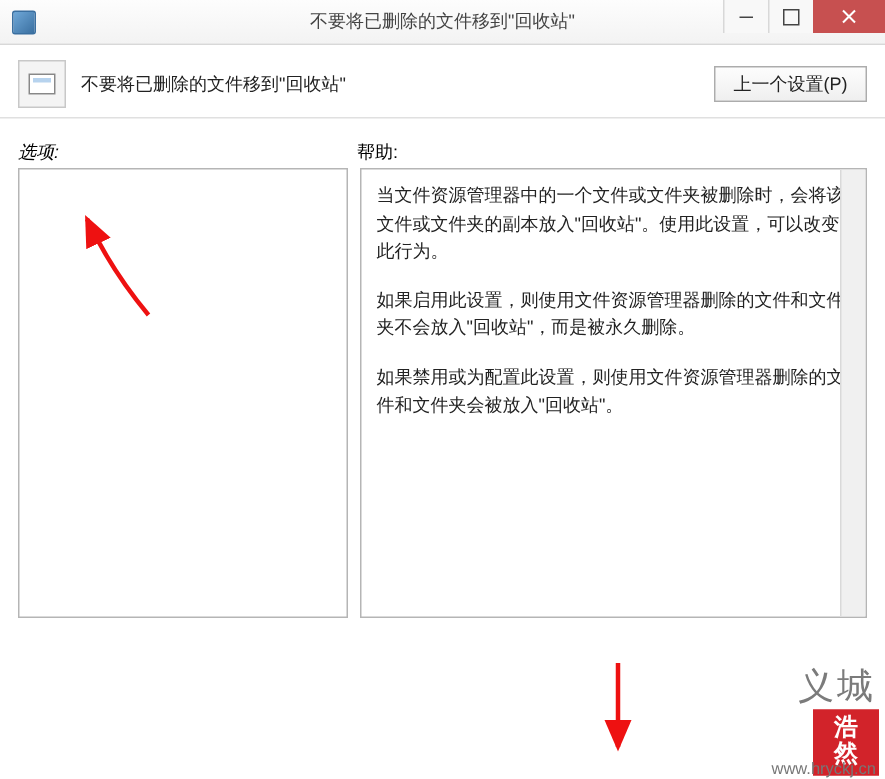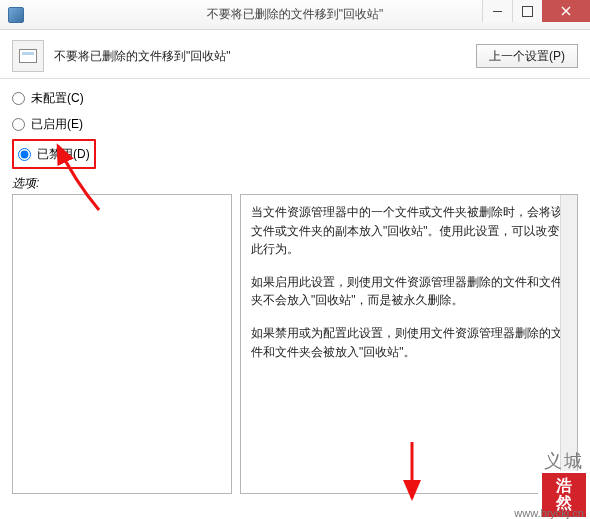--- a/index.html
+++ b/index.html
@@ -54,21 +54,21 @@
 
   .scrollbar { position:absolute; right:0; top:0; bottom:0; width:17px; background:#f0f0f0; border-left:1px solid #d9d9d9; }
 
   
   .redarrow { position:absolute; pointer-events:none; }
   .redarrow svg { overflow:visible; }
 
   
   .watermark { position:absolute; right:0; bottom:0; display:flex; align-items:center; gap:4px; background:#fff; padding:2px 4px; }
   .wm-badge { width:44px; height:44px; background:#d2232a; color:#fff; display:flex; flex-direction:column; align-items:center; justify-content:center; font-weight:bold; line-height:1.05; font-size:16px; border:3px solid #d2232a; }
-  .wm-top { position:absolute; right:6px; bottom:46px; color:#7b7b7b; font-size:18px; font-weight:500; letter-spacing:2px; }
+  .wm-top { position:absolute; right:6px; bottom:46px; color:#7b7b7b; font-size:24px; font-weight:500; letter-spacing:2px; }
 
 </style>
 </head>
 <body>
 
 <div class="titlebar">
   <div class="appicon"></div>
   <div class="title">不要将已删除的文件移到"回收站"</div>
   <div class="winbtns">
     <div class="winbtn min"></div>
@@ -87,43 +87,26 @@
     </div>
   <div class="htext">不要将已删除的文件移到"回收站"</div>
   <div class="navbtns">
     <div class="btn">
         <span>上一个设置(P)</span>
       </div>
   </div>
 </div>
 
 <div class="body">
-  <div class="leftcol">
-    <div class="radiogroup">
-      <label class="radio">
-        <input type="radio" name="st" style="">
-        <span class="lbl">未配置(C)</span>
-      </label>
-      <label class="radio">
-        <input type="radio" name="st" style="">
-        <span class="lbl">已启用(E)</span>
-      </label>
-      <span class="redbox">
-        <label class="radio" style="margin:0;">
-          <input type="radio" name="st" checked="" style="">
-          <span class="lbl">已禁用(D)</span>
-        </label>
-      </span>
-    </div>
-  </div>
 
 </div>
 
 <div class="lowerlabels">
   <div class="ll-left">选项:</div>
+  <div class="ll-right">帮助:</div>
 </div>
 
 <div class="panels">
   <div class="panel left"></div>
   <div class="panel right">
     <div class="helptext">
       <p>当文件资源管理器中的一个文件或文件夹被删除时，会将该文件或文件夹的副本放入"回收站"。使用此设置，可以改变此行为。</p>
       <p>如果启用此设置，则使用文件资源管理器删除的文件和文件夹不会放入"回收站"，而是被永久删除。</p>
       <p>如果禁用或为配置此设置，则使用文件资源管理器删除的文件和文件夹会被放入"回收站"。</p>
     </div>

